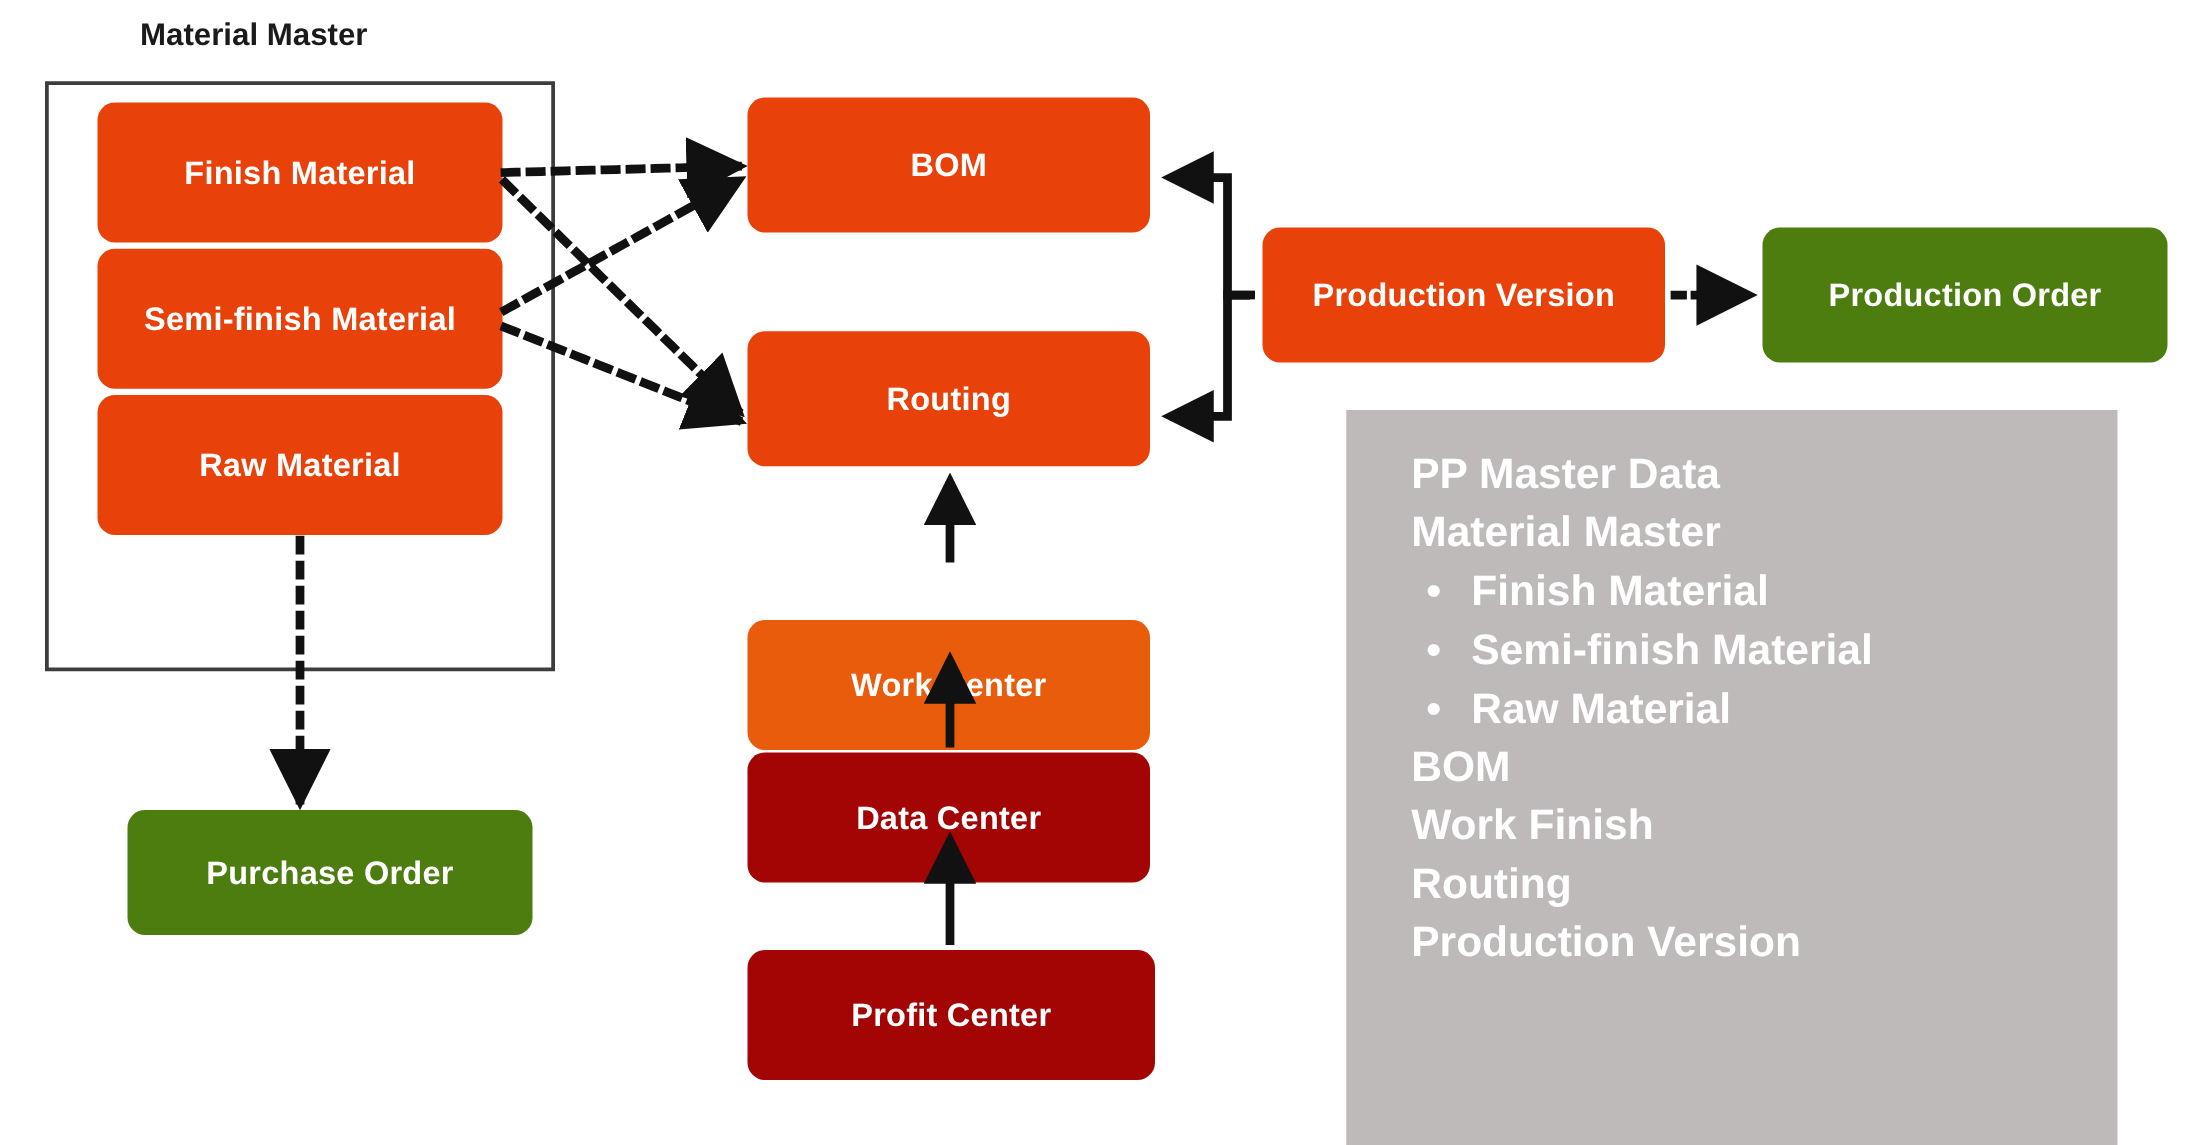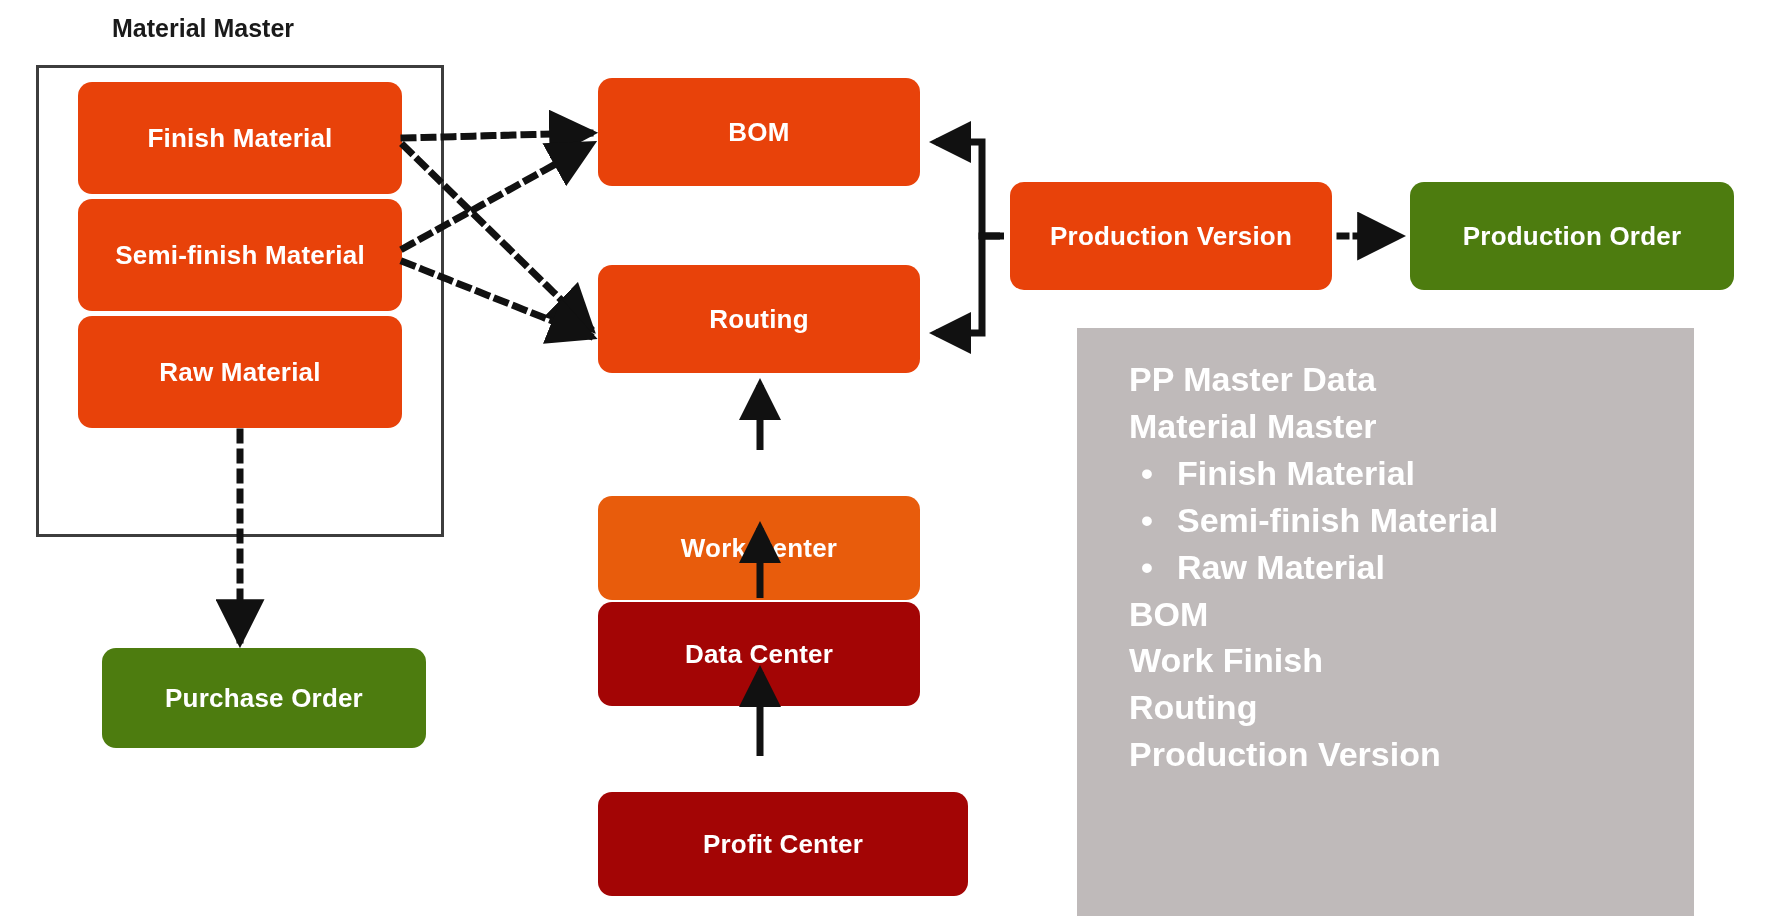--- a/index.html
+++ b/index.html
@@ -101,21 +101,21 @@
   <div class="node black" style="left:78px; top:648px; width:324px; height:100px;margin-left:24px;">Purchase Order</div>
 
   <div class="node orange" style="left:598px; top:78px; width:322px; height:108px;">BOM</div>
 
   <div class="node orange" style="left:598px; top:265px; width:322px; height:108px;">Routing</div>
 
   <div class="node orange2" style="left:598px; top:455px; width:322px; height:104px;margin-top:41px;">Work Center</div>
 
   <div class="node darkred" style="left:598px; top:602px; width:322px; height:104px;">Data Center</div>
 
-  <div class="node darkred" style="left:598px; top:760px; width:370px; height:104px;margin-top:32px;">Profit Center</div>
+  <div class="node darkred" style="left:598px; top:760px; width:326px; height:104px;">Profit Center</div>
 
   <div class="node orange" style="left:1010px; top:182px; width:322px; height:108px;">Production Version</div>
 
   <div class="node black" style="left:1410px; top:182px; width:324px; height:108px;">Production Order</div>
 
   <div class="legend-panel" id="legend-panel" style="left:1077px; top:328px; width:617px; height:588px;">
       <div class="legend-line">PP Master Data</div>
       <div class="legend-line">Material Master</div>
       <div class="legend-line bullet">Finish Material</div>
       <div class="legend-line bullet">Semi-finish Material</div>

